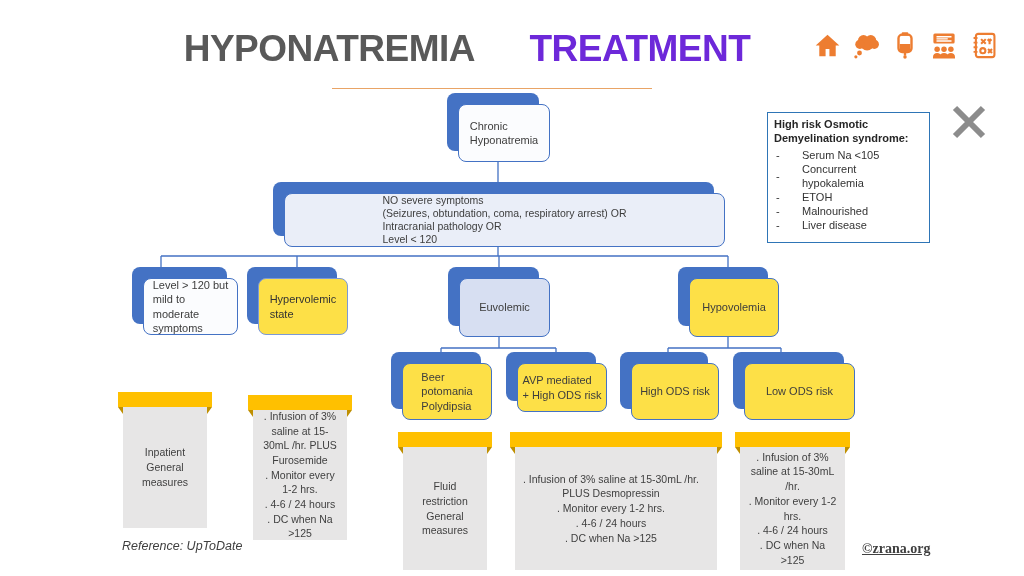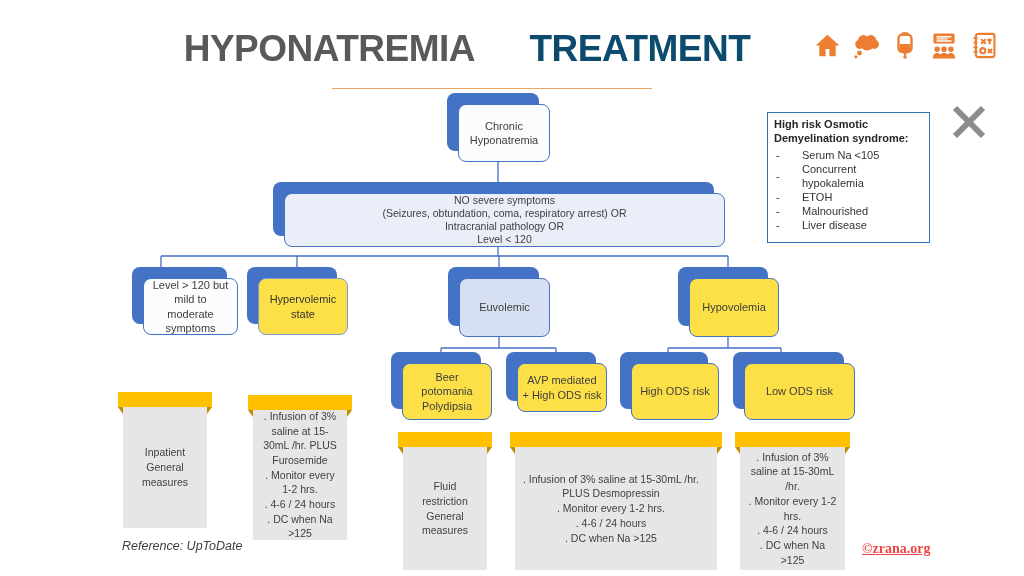--- a/index.html
+++ b/index.html
@@ -3,35 +3,35 @@
 <meta charset="utf-8">
 <style>
   html,body { margin:0; padding:0; background:#fff; }
   .canvas { position:relative; width:1024px; height:576px; background:#ffffff;
             font-family:"Liberation Sans", sans-serif; overflow:hidden; }
 
   
   .page-title { position:absolute; left:0; top:28px; width:934px; text-align:center;
                 font-size:37px; font-weight:bold; letter-spacing:-.5px; }
   .page-title .t-gray { color:#595959; }
-  .page-title .t-orange { color:#0c4a6e;margin-left:46px; }
+  .page-title .t-orange { color:#6d28d9;margin-left:46px; }
   .title-underline { position:absolute; left:332px; top:88px; width:320px; height:1px;
                      background:#E9A466; }
 
   
   .icon-row { position:absolute; right:26px; top:31px; display:flex; gap:11px; align-items:center; }
   .icon-row svg { display:block; }
 
   
   .node { position:absolute; }
   .node .back { position:absolute; left:0; top:0; width:calc(100% - 11px); height:calc(100% - 11px);
                 background:#4472C4; border-radius:8px; }
   .node .front { position:absolute; left:11px; top:11px; width:calc(100% - 11px); height:calc(100% - 11px);
                  box-sizing:border-box; border:1.4px solid #4472C4; border-radius:8px; background:#FBFCFE;
-                 display:flex; align-items:center; justify-content:center; text-align:center;
+                 display:flex; align-items:center; justify-content:center; 
                  font-size:11px; color:#3d3d3d; line-height:1.28; white-space:pre-line; padding:1px 2px; }
   .node.fill-light  .front { background:#fde047; }
   .node.fill-mid    .front { background:#D7DFF2; }
   .node.fill-blue   .front { background:#fde047; border-color:#7C99D6; color:#333; }
   .node.criteria .front { font-size:10.5px; line-height:1.26; background:#EAEEF8; }
 
   
   .connectors { position:absolute; left:0; top:0; }
 
   
@@ -54,21 +54,21 @@
   .ods-item { display:flex; line-height:1.28; color:#333;align-items:center; }
   .ods-item::before { content:"-"; flex:none; width:26px; padding-left:2px; }
   .ods-item span { padding-right:14px; }
 
   
   .close-x { position:absolute; left:950px; top:104px; cursor:pointer; }
 
   
   .reference { position:absolute; left:122px; top:539px; font-size:12.5px; font-style:italic; color:#404040; }
   .credit { position:absolute; left:862px; top:541px; font-family:"Liberation Serif", serif;
-            font-size:14px; font-weight:bold; color:#ef4444; text-decoration:underline; cursor:pointer; }
+            font-size:14px; font-weight:bold; color:#404040; text-decoration:underline; cursor:pointer; }
 </style>
 </head>
 <body>
 
 <div class="canvas">
 
   <div class="page-title">
     <span class="t-gray">HYPONATREMIA</span>
     <span> </span>
     <span class="t-orange">TREATMENT</span>

